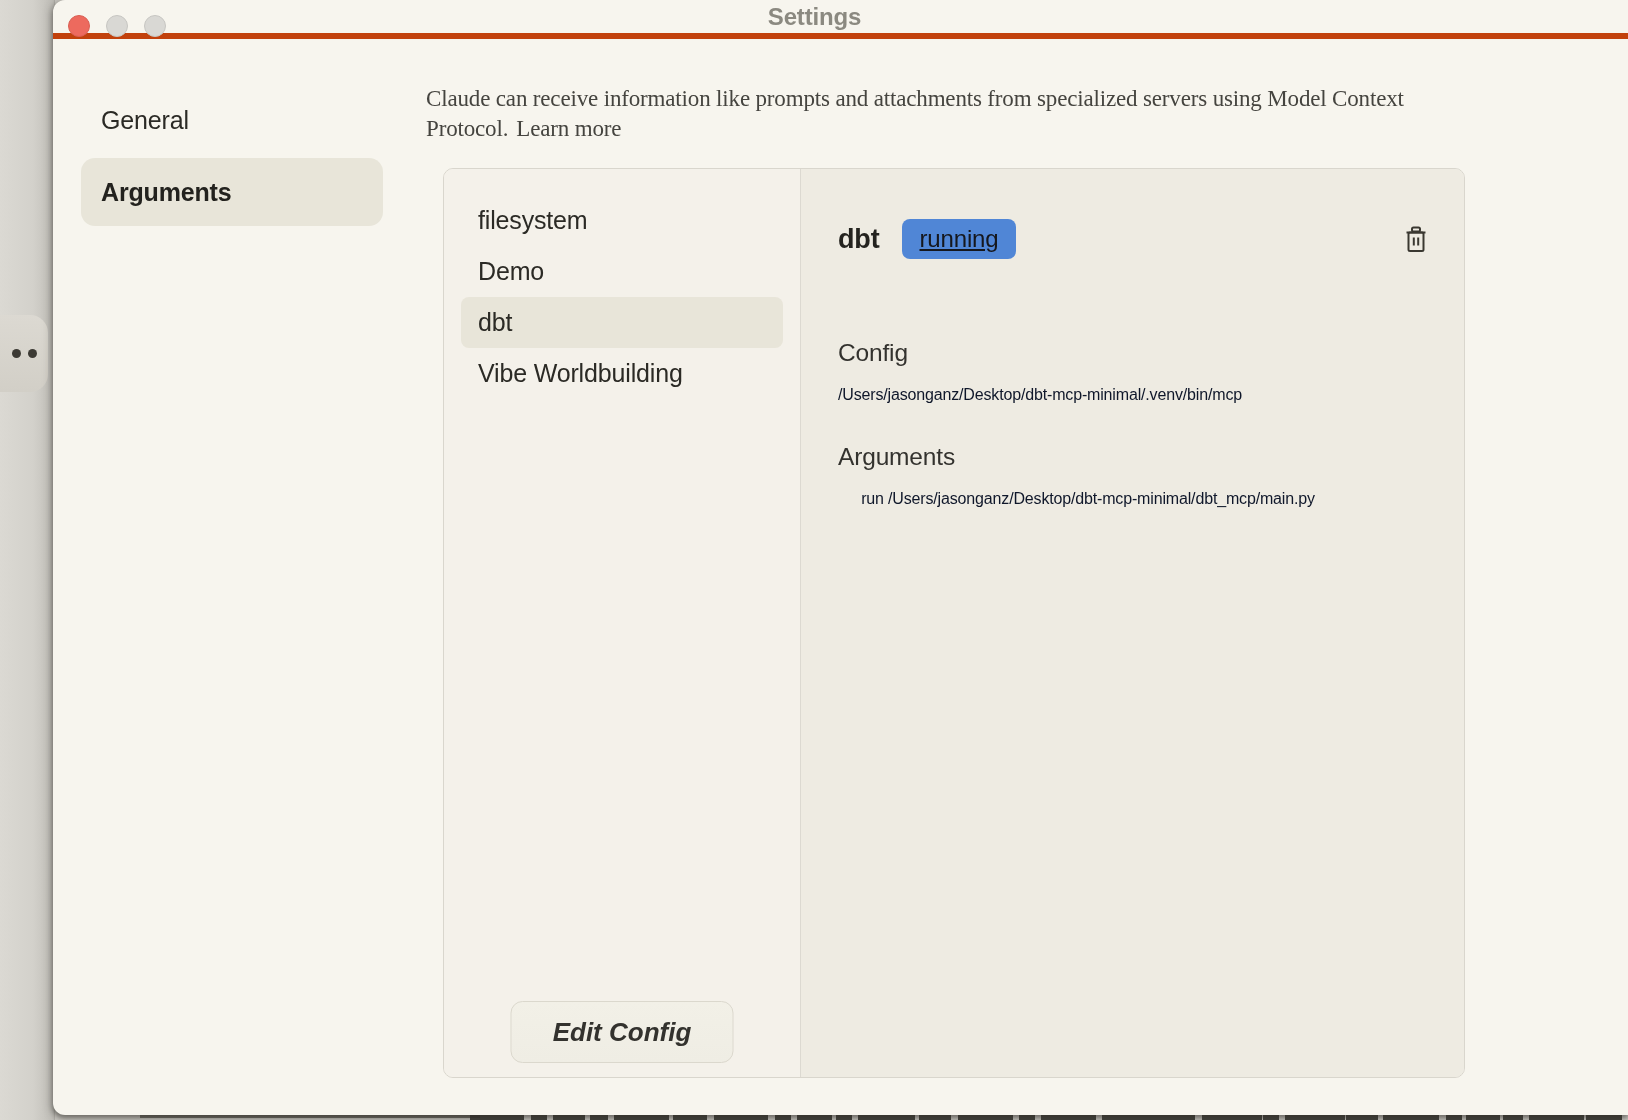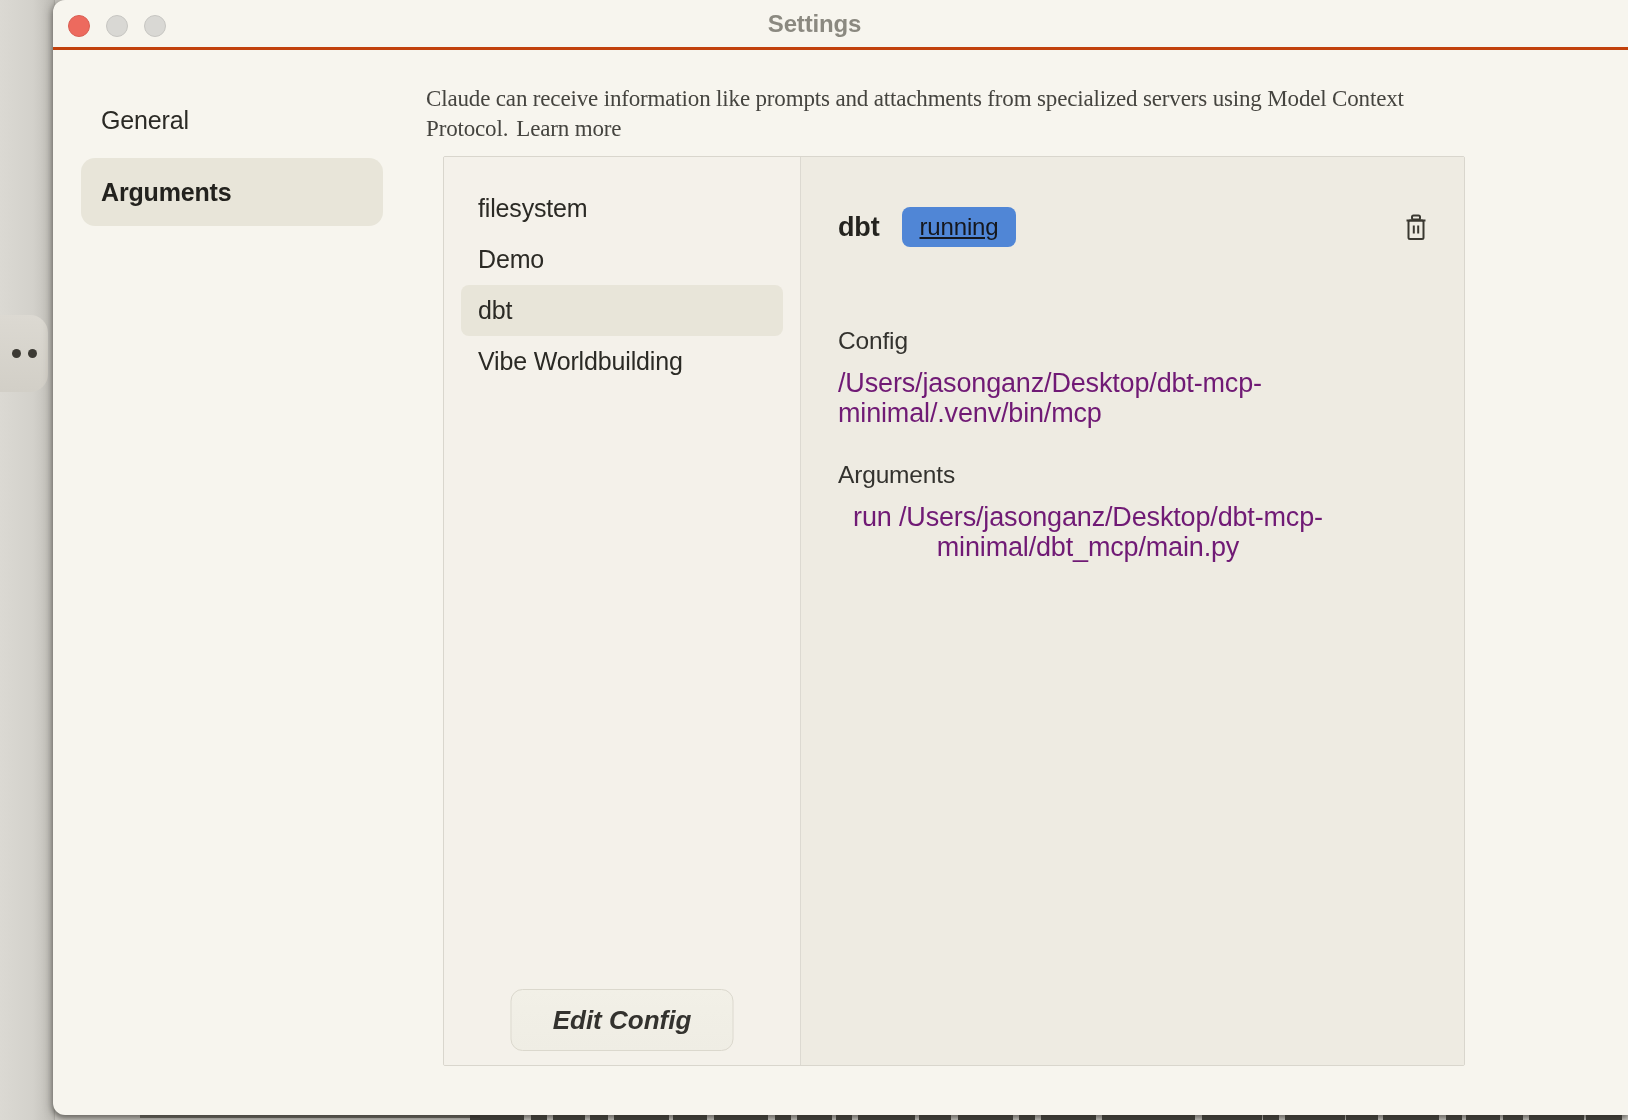--- a/index.html
+++ b/index.html
@@ -44,22 +44,22 @@
 
   
   .window {
     position: absolute; left: 53px; top: 0; width: 1575px; height: 1115px;
     background: #f7f5ee;
     border-radius: 12px 0 0 12px;
     box-shadow: -2px 2px 8px rgba(60,58,52,0.35), 0 3px 5px rgba(40,38,34,0.45);
   }
 
   .titlebar {
-    position: relative; height: 50px;
-    border-bottom: 3px solid #c2410c;
+    position: relative; height: 39px;
+    border-bottom: 6px solid #c2410c;
     display: flex; align-items: center; justify-content: center;
   }
   .traffic-lights { position: absolute; left: 15px; top: 15px; display: flex; gap: 16px; }
   .light { width: 22px; height: 22px; border-radius: 50%; }
   .light-close { background: #ed6a5e; border: 1px solid #d95f53; }
   .light-min, .light-max { background: #d9d8d4; border: 1px solid #c7c6c2; }
   .window-title {
     font-weight: bold; font-size: 24px; color: #8b8980;
     transform: translateX(-26px);
   }
@@ -77,22 +77,22 @@
   }
 
   
   .description {
     position: absolute; left: 373px; top: 84px; width: 1112px;
     font-size: 23px; line-height: 30px; color: #45443f; font-family: Liberation Serif, serif;
   }
   .learn-more { margin-left: 0.35em; color: #45443f; text-decoration: none; cursor: pointer; }
 
   .panel {
-    position: absolute; left: 390px; top: 156px; width: 1022px; height: 910px;
-    border: 1px solid #d9d6cd; border-radius: 2px;
+    position: absolute; left: 390px; top: 168px; width: 1022px; height: 910px;
+    border: 1px solid #d9d6cd; border-radius: 10px;
     display: flex; overflow: hidden; background: #f4f1ea;
   }
   .server-list-col {
     width: 357px; flex: none; position: relative;
     background: #f4f1ea; border-right: 1px solid #dcd9d1;
     padding-top: 26px;
   }
   .server-row {
     height: 51px; margin: 0 17px; padding: 0 17px;
     display: flex; align-items: center;
@@ -122,21 +122,21 @@
     display: flex; align-items: center;
     font-size: 24px; color: #15171d; text-decoration: underline;
   }
   .header-spacer { flex: 1; }
   .trash-btn { background: none; border: none; cursor: pointer; padding: 0; height: 27px; }
 
   .field { margin-top: 33px; }
   .field.first { margin-top: 80px; }
   .field-label { font-size: 24.5px; color: #33322e; }
   .field-value {
-    margin-top: 13px; font-size: 27px; line-height: 30px; color: #701a75;
+    margin-top: 13px; font-size: 16px; line-height: 30px; color: #0f172a;
   }
   .field-value.wrap-narrow { max-width: 500px; text-align: center; }
 </style>
 </head>
 <body>
 
 <div class="desktop-strip"></div>
 <div class="dots-tab">
   <span class="dot"></span>
   <span class="dot"></span>

